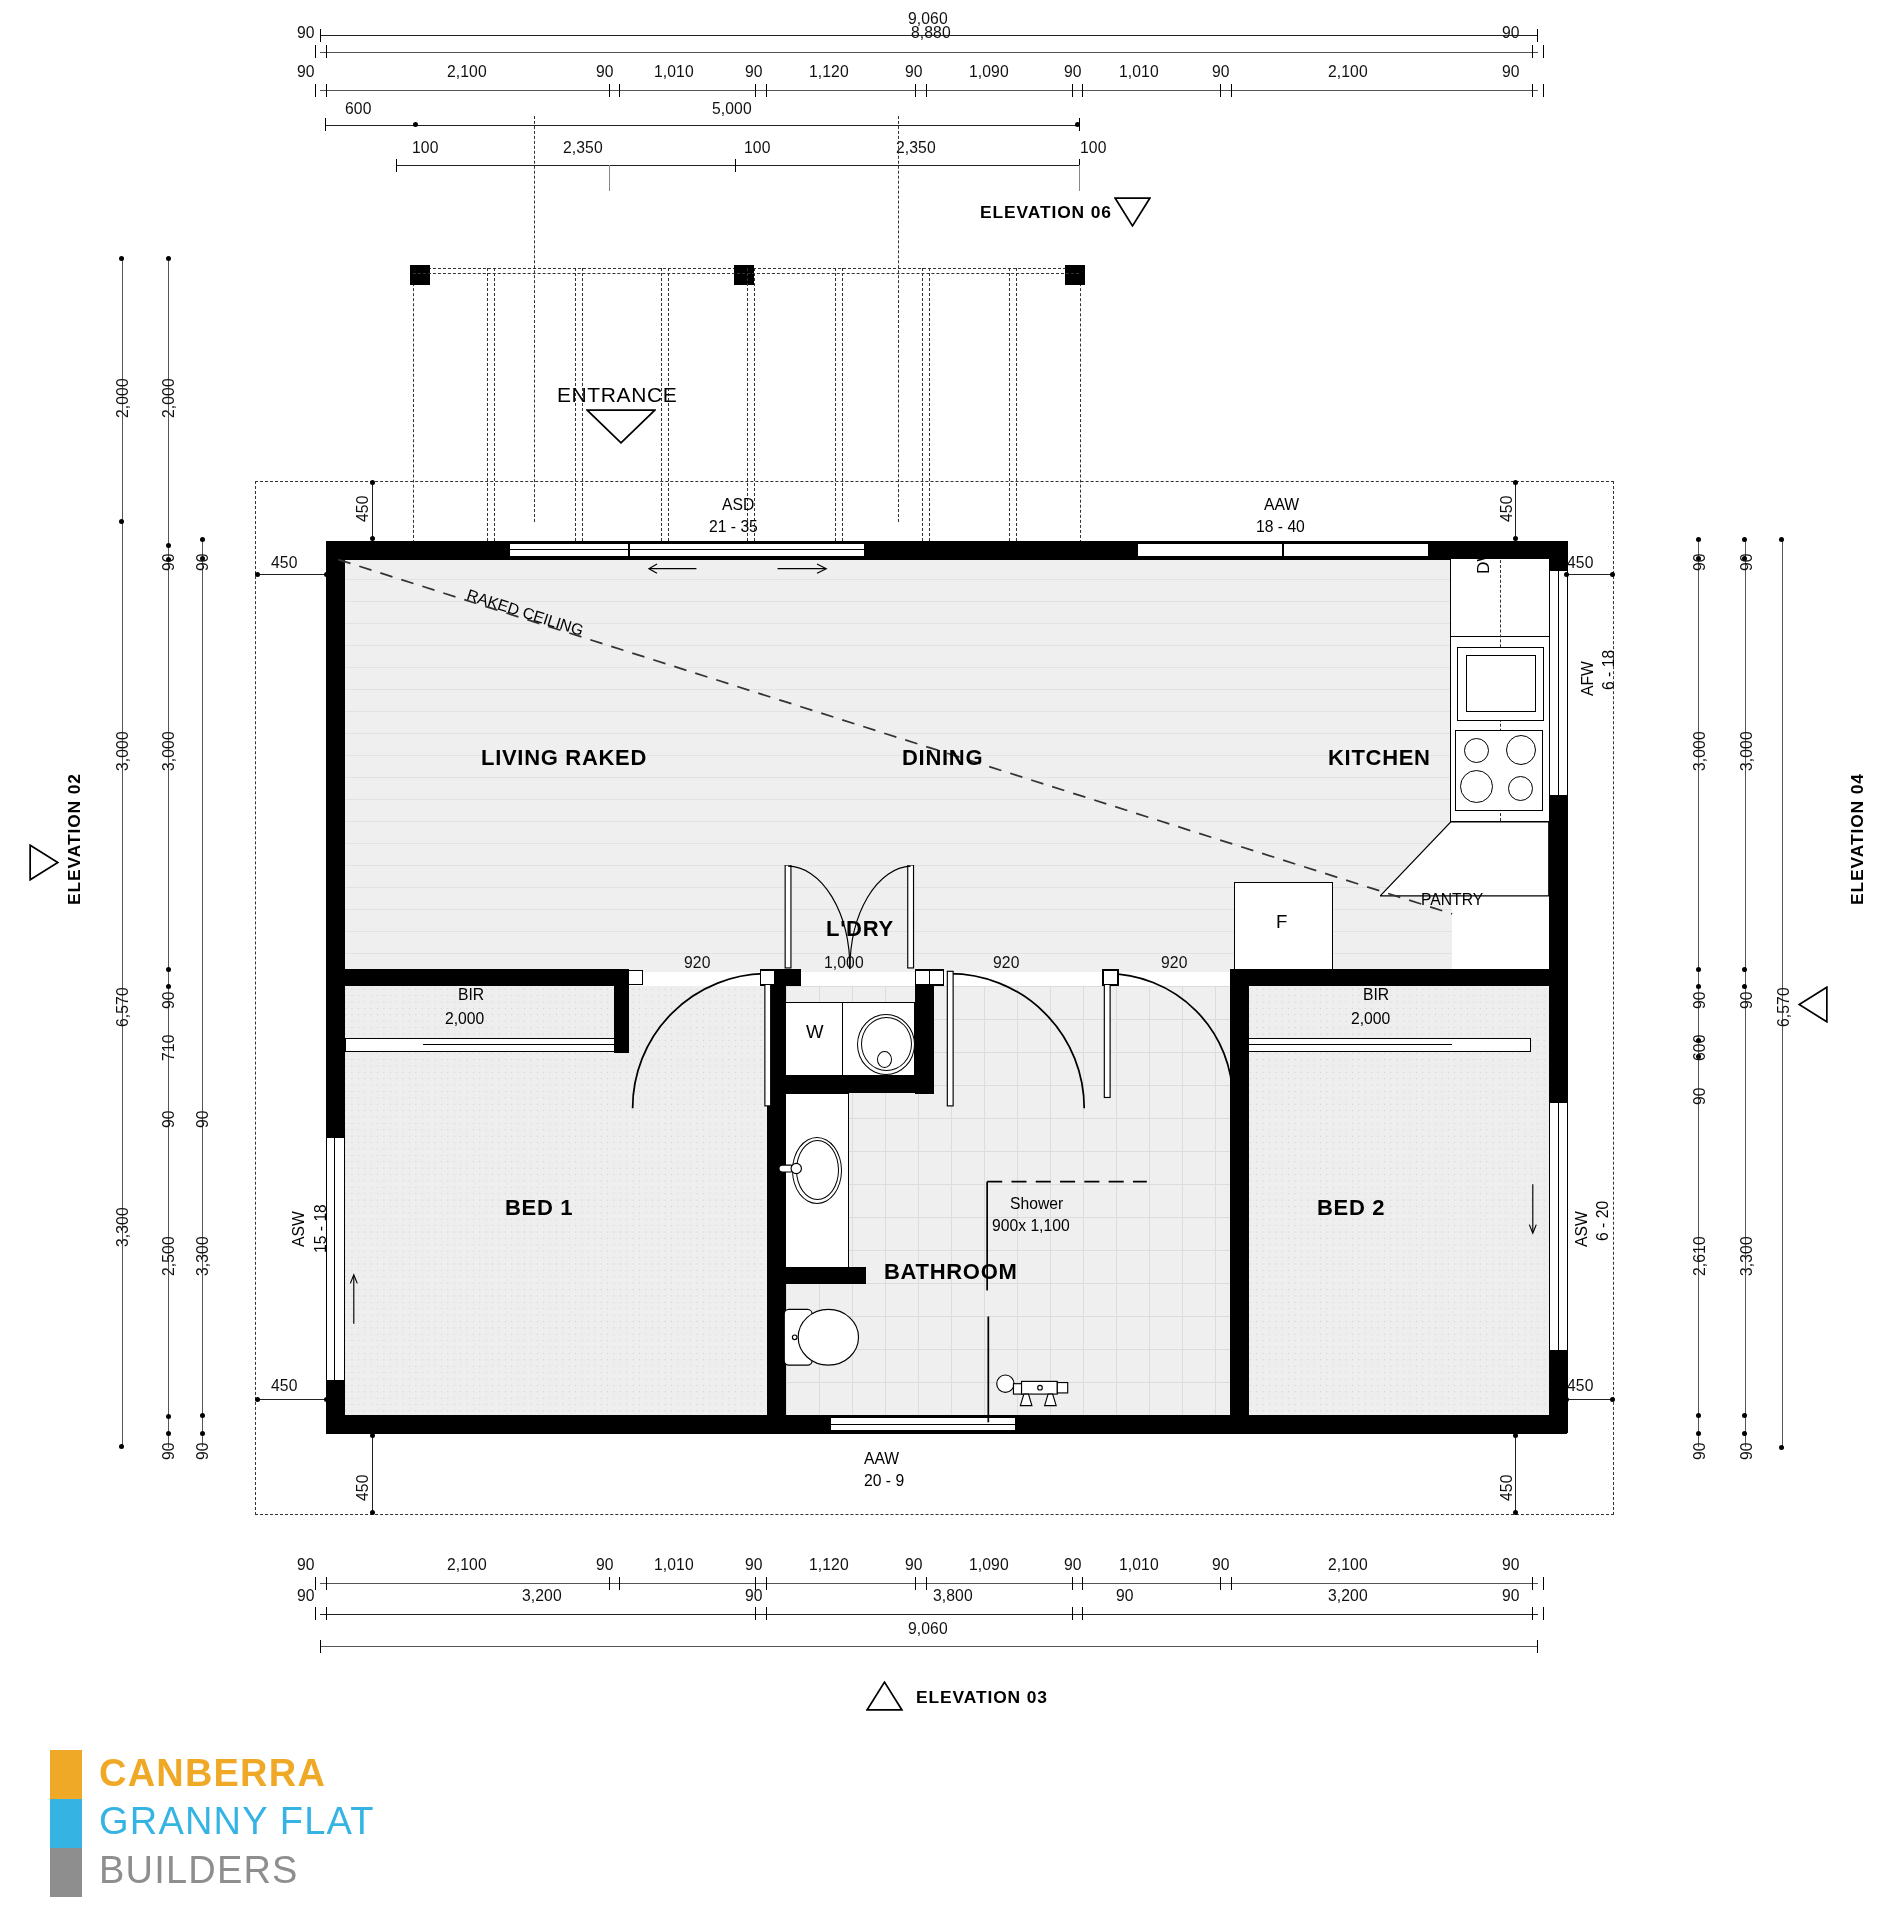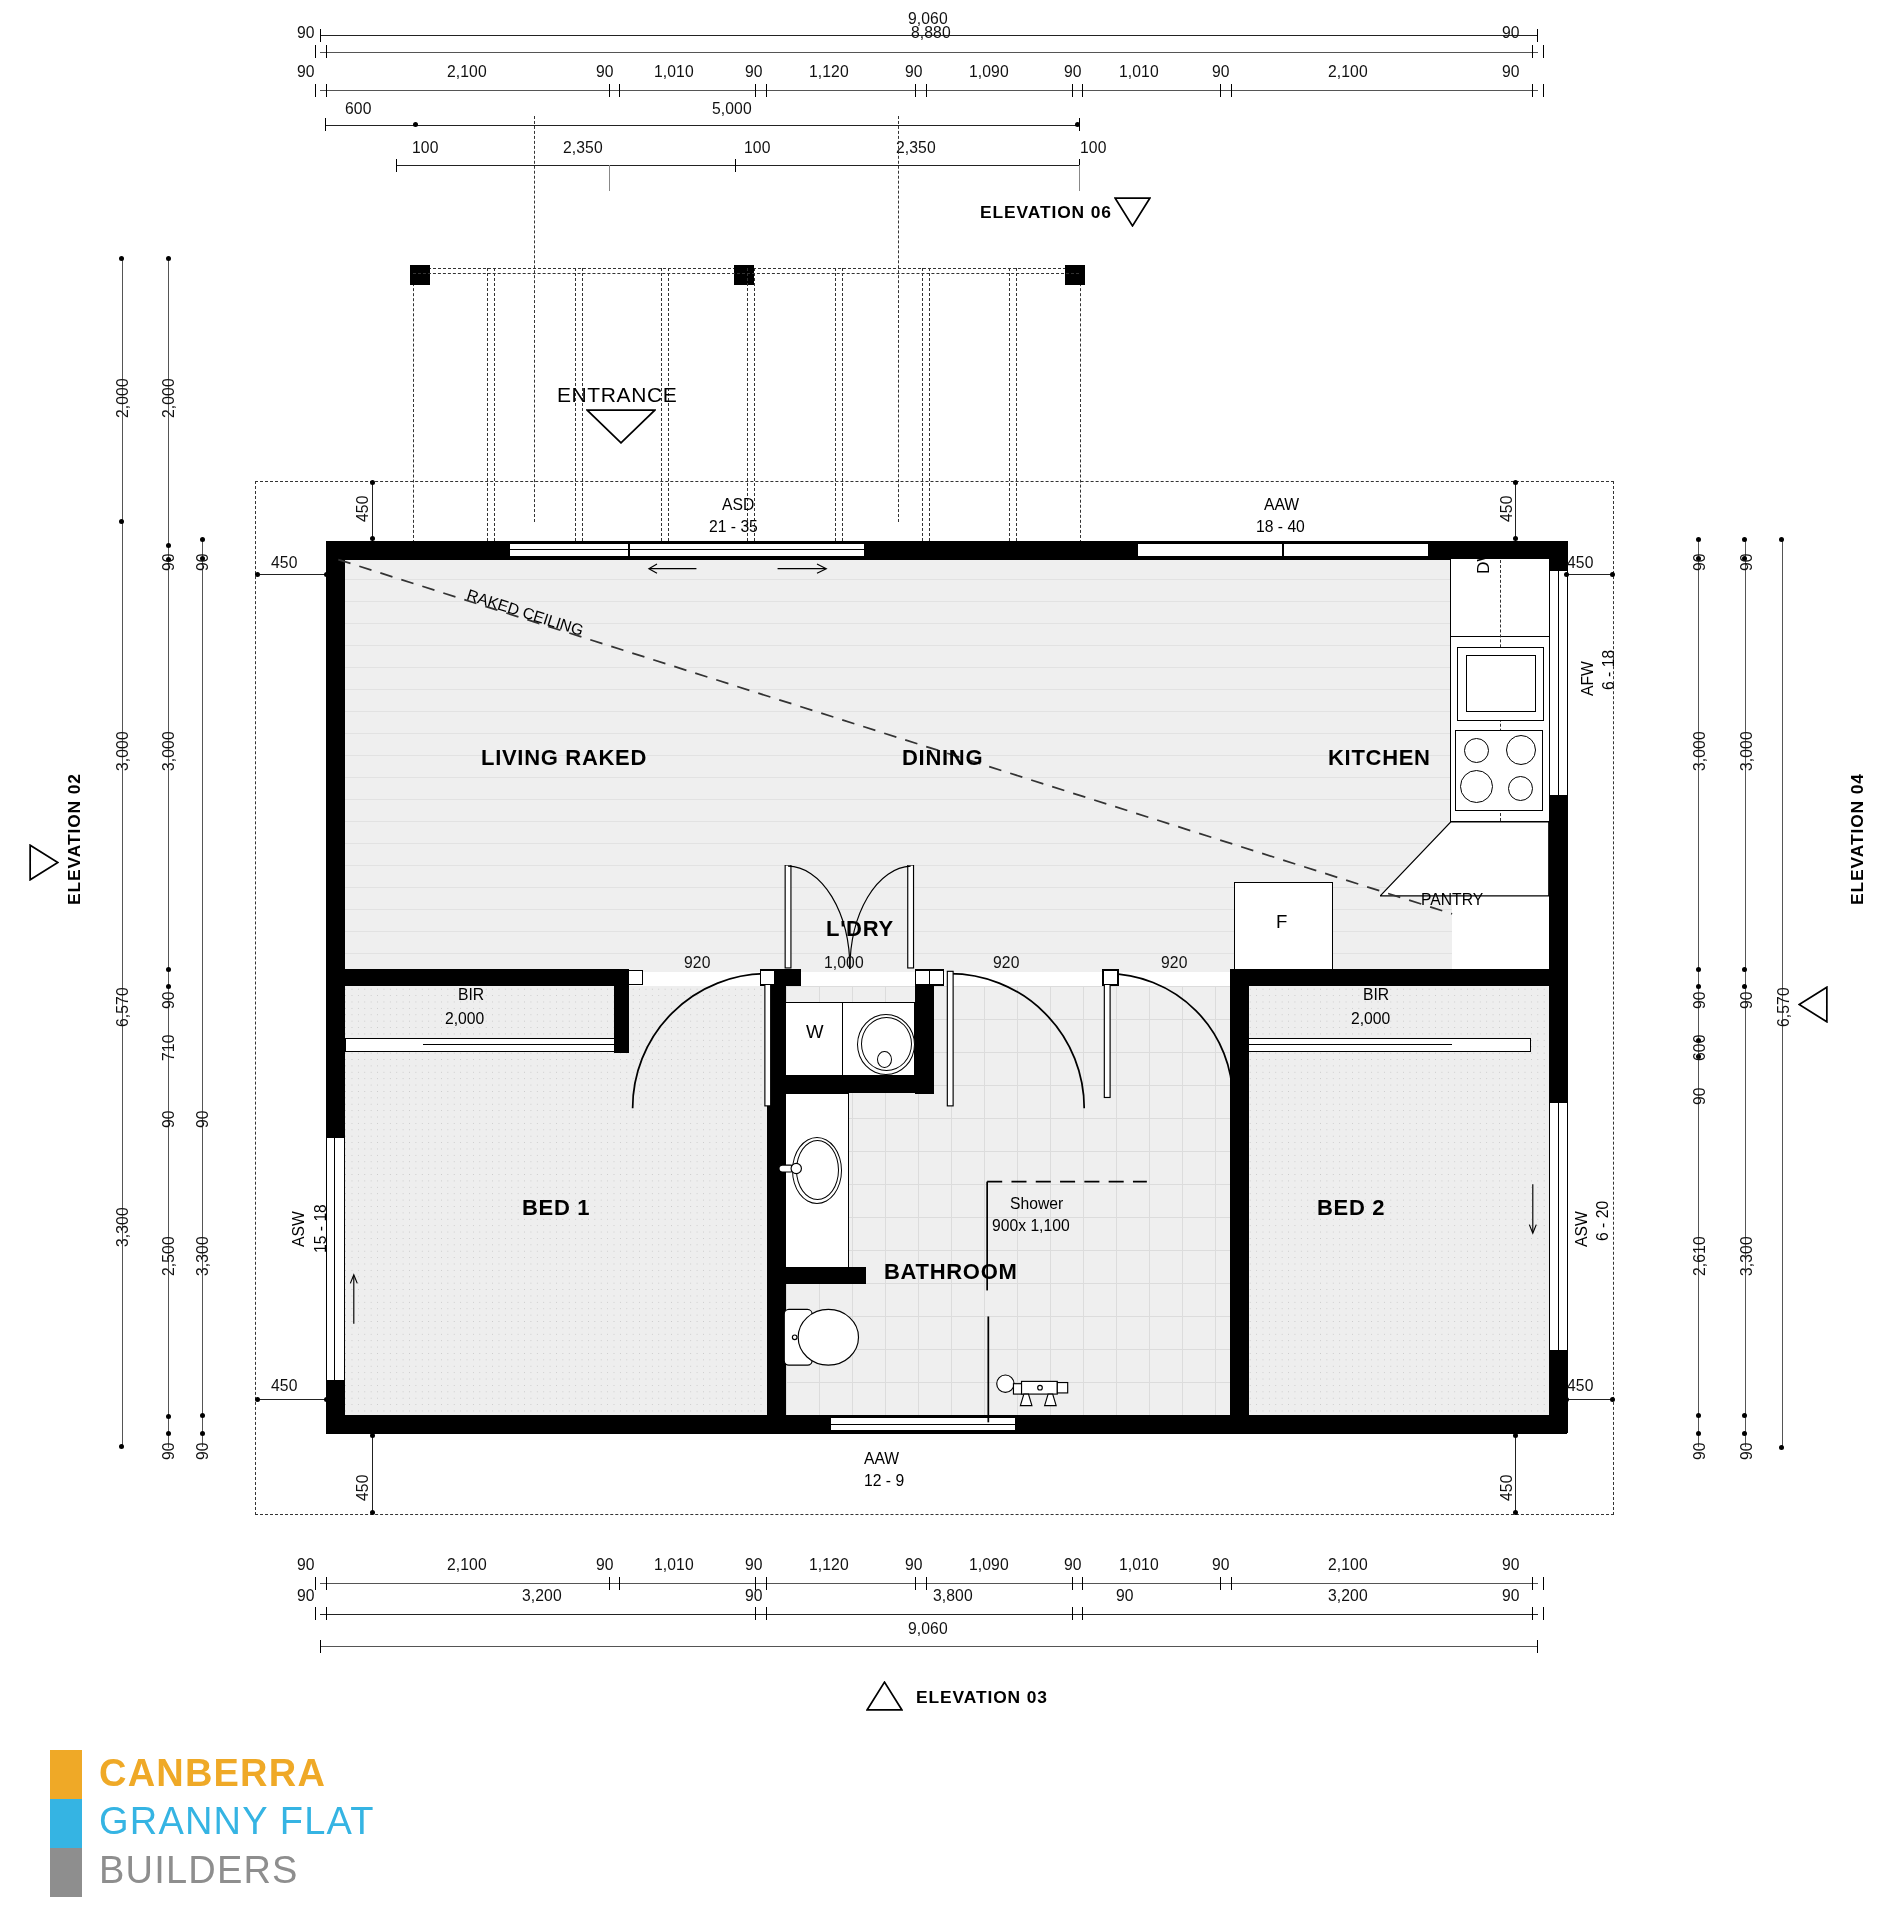--- a/index.html
+++ b/index.html
@@ -244,21 +244,21 @@
 <div class="abs" style="left:336px;top:557px;">
   <svg width="1119" height="360" viewBox="0 0 1930 620">
       <line x1="4" y1="4" x2="1925" y2="615" stroke="#333" stroke-width="3" stroke-dasharray="22,16"></line>
     </svg>
 </div>
 <div class="abs smalllbl" style="left:470px;top:586px;transform:rotate(17.6deg);transform-origin:0 0;">RAKED CEILING</div>
 
 <div class="abs roomlbl" style="left:481px;top:745px;">LIVING RAKED</div>
 <div class="abs roomlbl" style="left:902px;top:745px;">DINING</div>
 <div class="abs roomlbl" style="left:1328px;top:745px;">KITCHEN</div>
-<div class="abs roomlbl" style="left:522px;top:1195px;">BED 1</div>
+<div class="abs roomlbl" style="left:505px;top:1195px;">BED 1</div>
 <div class="abs roomlbl" style="left:1317px;top:1195px;">BED 2</div>
 <div class="abs roomlbl" style="left:884px;top:1259px;">BATHROOM</div>
 <div class="abs roomlbl" style="left:826px;top:916px;">L'DRY</div>
 
 <div class="win" style="left:345px;top:1038px;width:283px;height:14px;"></div>
 <div class="thinline" style="left:423px;top:1044px;width:204px;height:1.2px;"></div>
 <div class="abs smalllbl" style="left:458px;top:986px;">BIR</div>
 <div class="abs smalllbl" style="left:445px;top:1010px;">2,000</div>
 
 <div class="win" style="left:1248px;top:1038px;width:283px;height:14px;"></div>
@@ -358,21 +358,21 @@
 <div class="abs smalllbl" style="left:709px;top:518px;">21 - 35</div>
 <div class="abs smalllbl" style="left:1264px;top:496px;">AAW</div>
 <div class="abs smalllbl" style="left:1256px;top:518px;">18 - 40</div>
 <div class="abs smalllbl vert" style="left:1579px;top:696px;transform:rotate(-90deg);">AFW</div>
 <div class="abs smalllbl vert" style="left:1600px;top:690px;transform:rotate(-90deg);">6 - 18</div>
 <div class="abs smalllbl vert" style="left:1573px;top:1247px;transform:rotate(-90deg);">ASW</div>
 <div class="abs smalllbl vert" style="left:1594px;top:1241px;transform:rotate(-90deg);">6 - 20</div>
 <div class="abs smalllbl vert" style="left:290px;top:1247px;transform:rotate(-90deg);">ASW</div>
 <div class="abs smalllbl vert" style="left:312px;top:1253px;transform:rotate(-90deg);">15 - 18</div>
 <div class="abs smalllbl" style="left:864px;top:1450px;">AAW</div>
-<div class="abs smalllbl" style="left:864px;top:1472px;">12 - 9</div>
+<div class="abs smalllbl" style="left:864px;top:1472px;">20 - 9</div>
 
 <div class="abs dimtxt vert" style="left:354px;top:522px;transform:rotate(-90deg);">450</div>
 <div class="dlineV" style="left:372px;top:483px;height:58px;"></div>
 <div class="tickdot" style="left:370px;top:480px;"></div>
 <div class="tickdot" style="left:370px;top:536px;"></div>
 
 <div class="abs dimtxt" style="left:271px;top:554px;">450</div>
 <div class="dline" style="left:258px;top:574px;width:70px;"></div>
 <div class="tickdot" style="left:255px;top:572px;"></div>
 <div class="tickdot" style="left:324px;top:572px;"></div>

